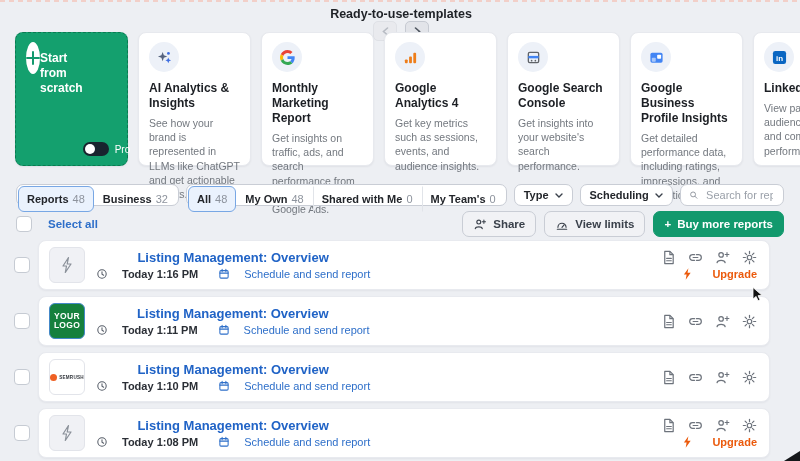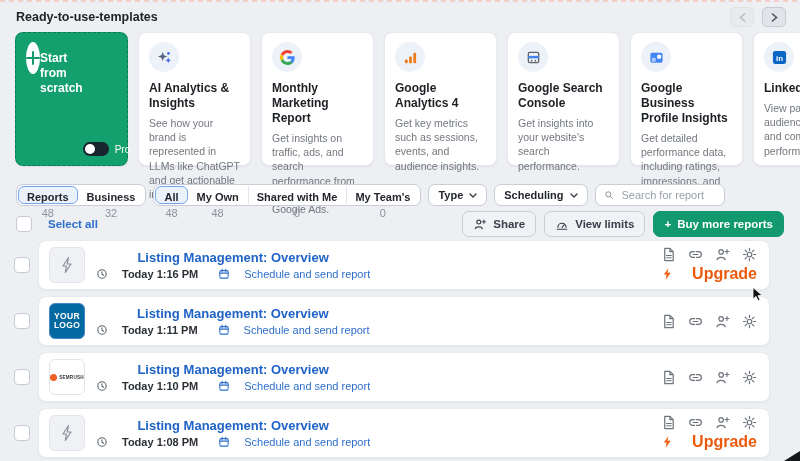--- a/index.html
+++ b/index.html
@@ -3,21 +3,21 @@
 <meta charset="utf-8">
 <style>
   html,body{margin:0;padding:0;}
   .screen{
     width:800px;height:461px;background:#edeff3;position:relative;overflow:hidden;
     font-family:"Liberation Sans",sans-serif;color:#23262b;
   }
   .topline{position:absolute;top:0;left:0;right:0;height:2px;
     background:repeating-linear-gradient(90deg,#f2cfc8 0 5px,rgba(242,207,200,0) 5px 9px);}
   
-  .header{display:flex;align-items:center;justify-content:space-between;padding:7px 14px 5px 16px;height:20px;}
+  .header{display:flex;align-items:center;justify-content:space-between;padding:7px 14px 5px 16px;height:20px;flex-direction:column;}
   .header h1{font-size:12.5px;margin:0;font-weight:bold;color:#1e2126;}
   .navbtns{display:flex;gap:8px;}
   .navbtn{width:22px;height:18px;border-radius:5px;display:flex;align-items:center;justify-content:center;}
   .navbtn.prev{background:#e9eaee;border:1px solid #dfe1e6;color:#b7bbc3;}
   .navbtn.next{background:#e2e4e9;border:1px solid #c6cad2;color:#4e555f;}
   
   .cards{display:flex;gap:10px;padding-left:15px;height:134px;}
   .card{width:113px;min-width:113px;background:#fff;border:1px solid #e7e9ee;border-radius:8px;
     box-shadow:0 1px 2px rgba(16,24,40,.06);padding:9px 10px;box-sizing:border-box;}
   .icon-circle{width:30px;height:30px;border-radius:50%;background:#edf1f8;display:flex;align-items:center;justify-content:center;}
@@ -27,21 +27,21 @@
   .card.green .icon-circle{background:#fff;width:32px;height:32px;}
   .card.green h3{color:#fff;}
   .card.green p{color:rgba(255,255,255,.95);}
   .pro-row{margin-top:auto;display:flex;align-items:center;gap:6px;}
   .toggle{width:26px;height:14px;border-radius:8px;background:#18242e;position:relative;}
   .toggle .knob{position:absolute;left:2px;top:2px;width:10px;height:10px;border-radius:50%;background:#fff;}
   .pro-label{font-size:10px;color:#fff;}
   
   .filterbar{display:flex;align-items:center;gap:7px;margin:18px 16px 0;height:22px;}
   .seg-group{display:flex;align-items:stretch;background:#fff;border:1px solid #c9cdd5;border-radius:7px;padding:1px;height:22px;box-sizing:border-box;}
-  .seg{display:flex;align-items:center;gap:4px;padding:4px 8px;font-size:11px;font-weight:bold;color:#23262b;border:1px solid transparent;border-radius:6px;white-space:nowrap;flex-direction:column;}
+  .seg{display:flex;align-items:center;gap:4px;padding:12px 8px;font-size:11px;font-weight:bold;color:#23262b;border:1px solid transparent;border-radius:6px;white-space:nowrap;}
   .seg .count{color:#8d939d;font-weight:normal;}
   .seg.sel{background:#eaf2fd;border-color:#78a7e4;}
   .seg:not(.sel)+.seg:not(.sel){border-left:1px solid #e1e4e9;border-radius:0 6px 6px 0;}
   .dd{display:flex;align-items:center;gap:6px;background:#fff;border:1px solid #c9cdd5;border-radius:7px;height:22px;padding:0 9px;font-size:11px;font-weight:bold;color:#23262b;box-sizing:border-box;}
   .search{display:flex;align-items:center;gap:6px;background:#fff;border:1px solid #c9cdd5;border-radius:7px;height:22px;padding:0 8px;width:130px;box-sizing:border-box;}
   .search input{border:0;outline:0;font-size:11px;width:100%;background:transparent;color:#23262b;font-family:"Liberation Sans",sans-serif;}
   .search input::placeholder{color:#9aa0a9;}
   
   .actionbar{display:flex;align-items:center;margin:6px 16px 0;height:24px;gap:8px;}
   .cb{width:16px;height:16px;background:#fff;border:1px solid #c6cbd3;border-radius:4px;box-sizing:border-box;}
@@ -51,31 +51,31 @@
   .btn.gray{background:#f1f2f5;border:1px solid #c9cdd5;color:#3a414b;}
   .btn.green{background:#12996d;border:1px solid #12996d;color:#fff;}
   
   .list{margin:4px 30px 0 14px;display:flex;flex-direction:column;gap:6px;}
   .row{display:flex;align-items:center;}
   .row .cb{margin-right:8px;flex:none;}
   .rowcard{flex:1;background:#fff;border:1px solid #e8eaef;border-radius:8px;box-shadow:0 1px 2px rgba(16,24,40,.05);
     height:50px;display:flex;align-items:center;gap:11px;padding:0 12px 0 10px;box-sizing:border-box;}
   .thumb{width:36px;height:36px;border-radius:6px;background:#f0f1f5;border:1px solid #e2e4ea;
     display:flex;align-items:center;justify-content:center;box-sizing:border-box;flex:none;}
-  .thumb.blue{background:#0369a1;border-color:#4488c8;flex-direction:column;color:#fff;font-weight:bold;font-size:8.5px;line-height:1.05;letter-spacing:.3px;}
+  .thumb.blue{background:#15803d;border-color:#4488c8;flex-direction:column;color:#fff;font-weight:bold;font-size:8.5px;line-height:1.05;letter-spacing:.3px;}
   .thumb.white{background:#fff;gap:2px;}
   .sem-dot{width:7px;height:7px;border-radius:50%;background:#ef6023;flex:none;}
   .sem-text{font-size:4.6px;font-weight:bold;color:#32363d;letter-spacing:.2px;}
   .rmain .rtitle{font-size:13px;font-weight:bold;color:#2063c6;text-align:center;}
   .rmeta{display:flex;align-items:center;gap:14px;font-size:11px;margin-top:3px;}
   .rtime{color:#2b2f36;font-weight:bold;}
   .rsched{color:#2e6fc9;text-align:center;}
   .ricons{margin-left:auto;display:flex;flex-direction:column;align-items:flex-end;gap:3px;}
   .iconrow{display:flex;align-items:center;gap:12px;}
-  .upgrade{display:flex;align-items:center;gap:20px;color:#eb5a0c;font-size:16px;font-weight:bold;}
+  .upgrade{display:flex;align-items:center;gap:20px;color:#eb5a0c;font-size:11px;font-weight:bold;}
   .gicon{color:#6d737c;display:flex;}
   .cursor{position:absolute;left:752px;top:287px;}
   .corner{position:absolute;right:0;bottom:0;width:0;height:0;border-left:16px solid transparent;border-bottom:10px solid #15171a;}
 </style>
 </head>
 <body>
 
 <div class="screen">
   <div class="topline"></div>
 

